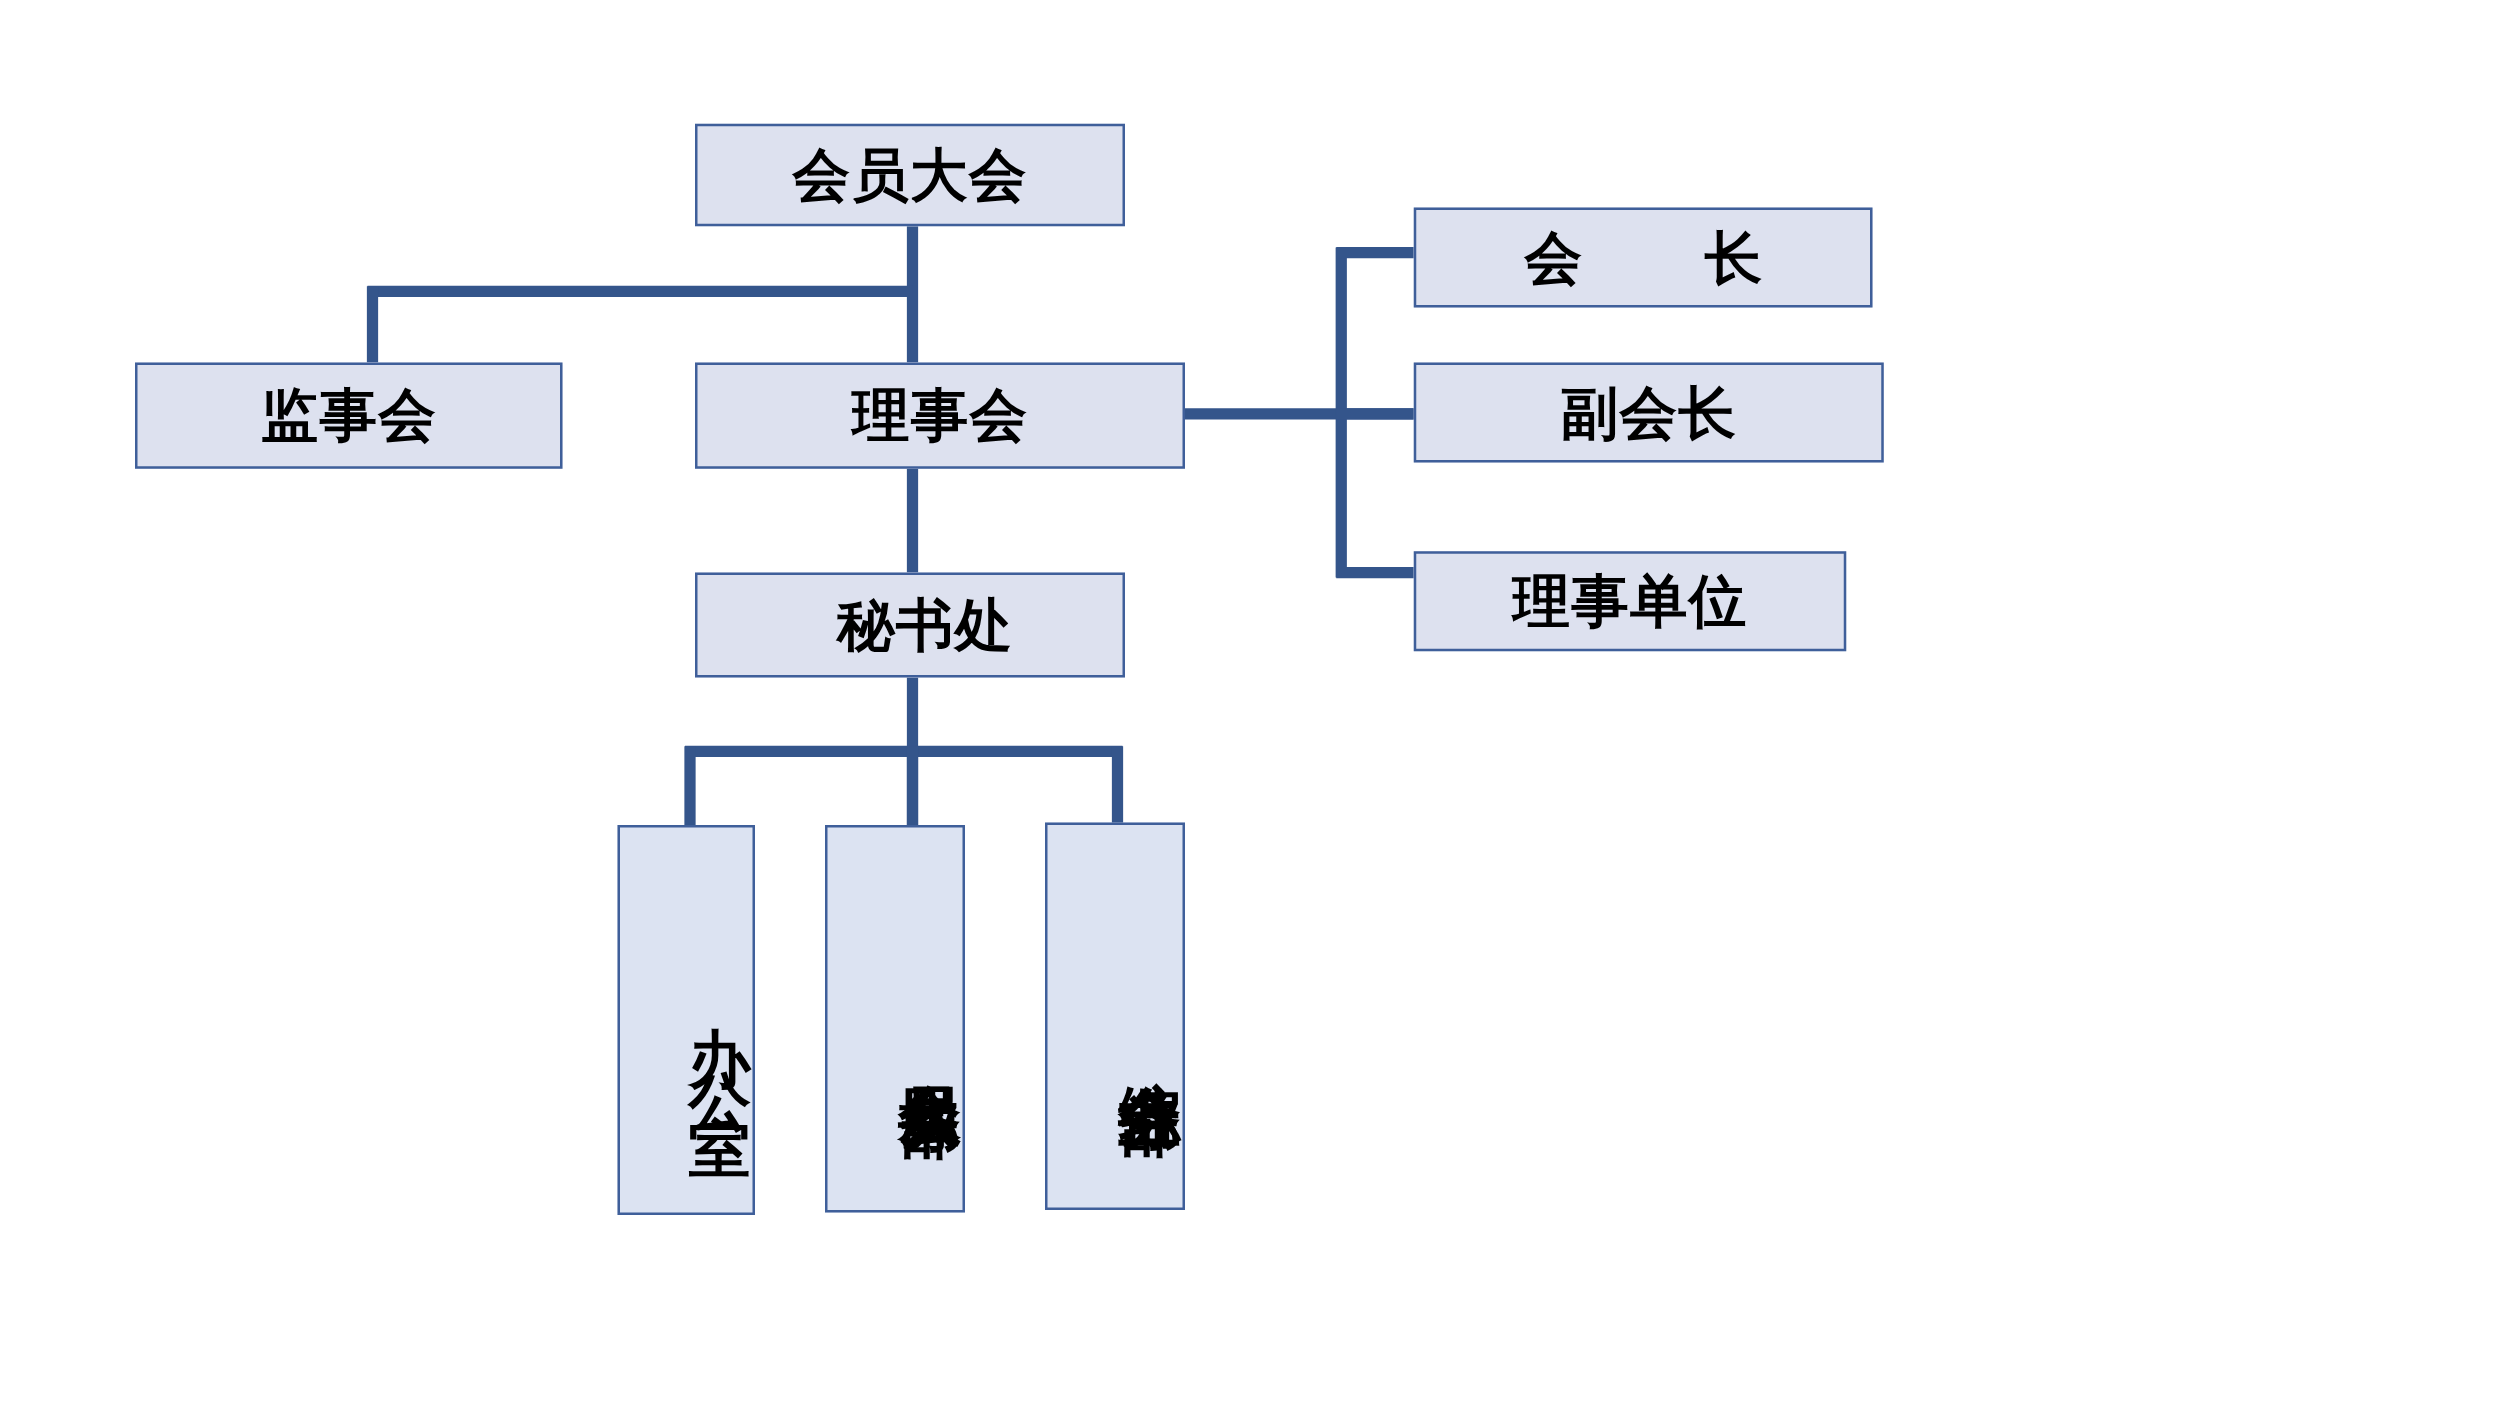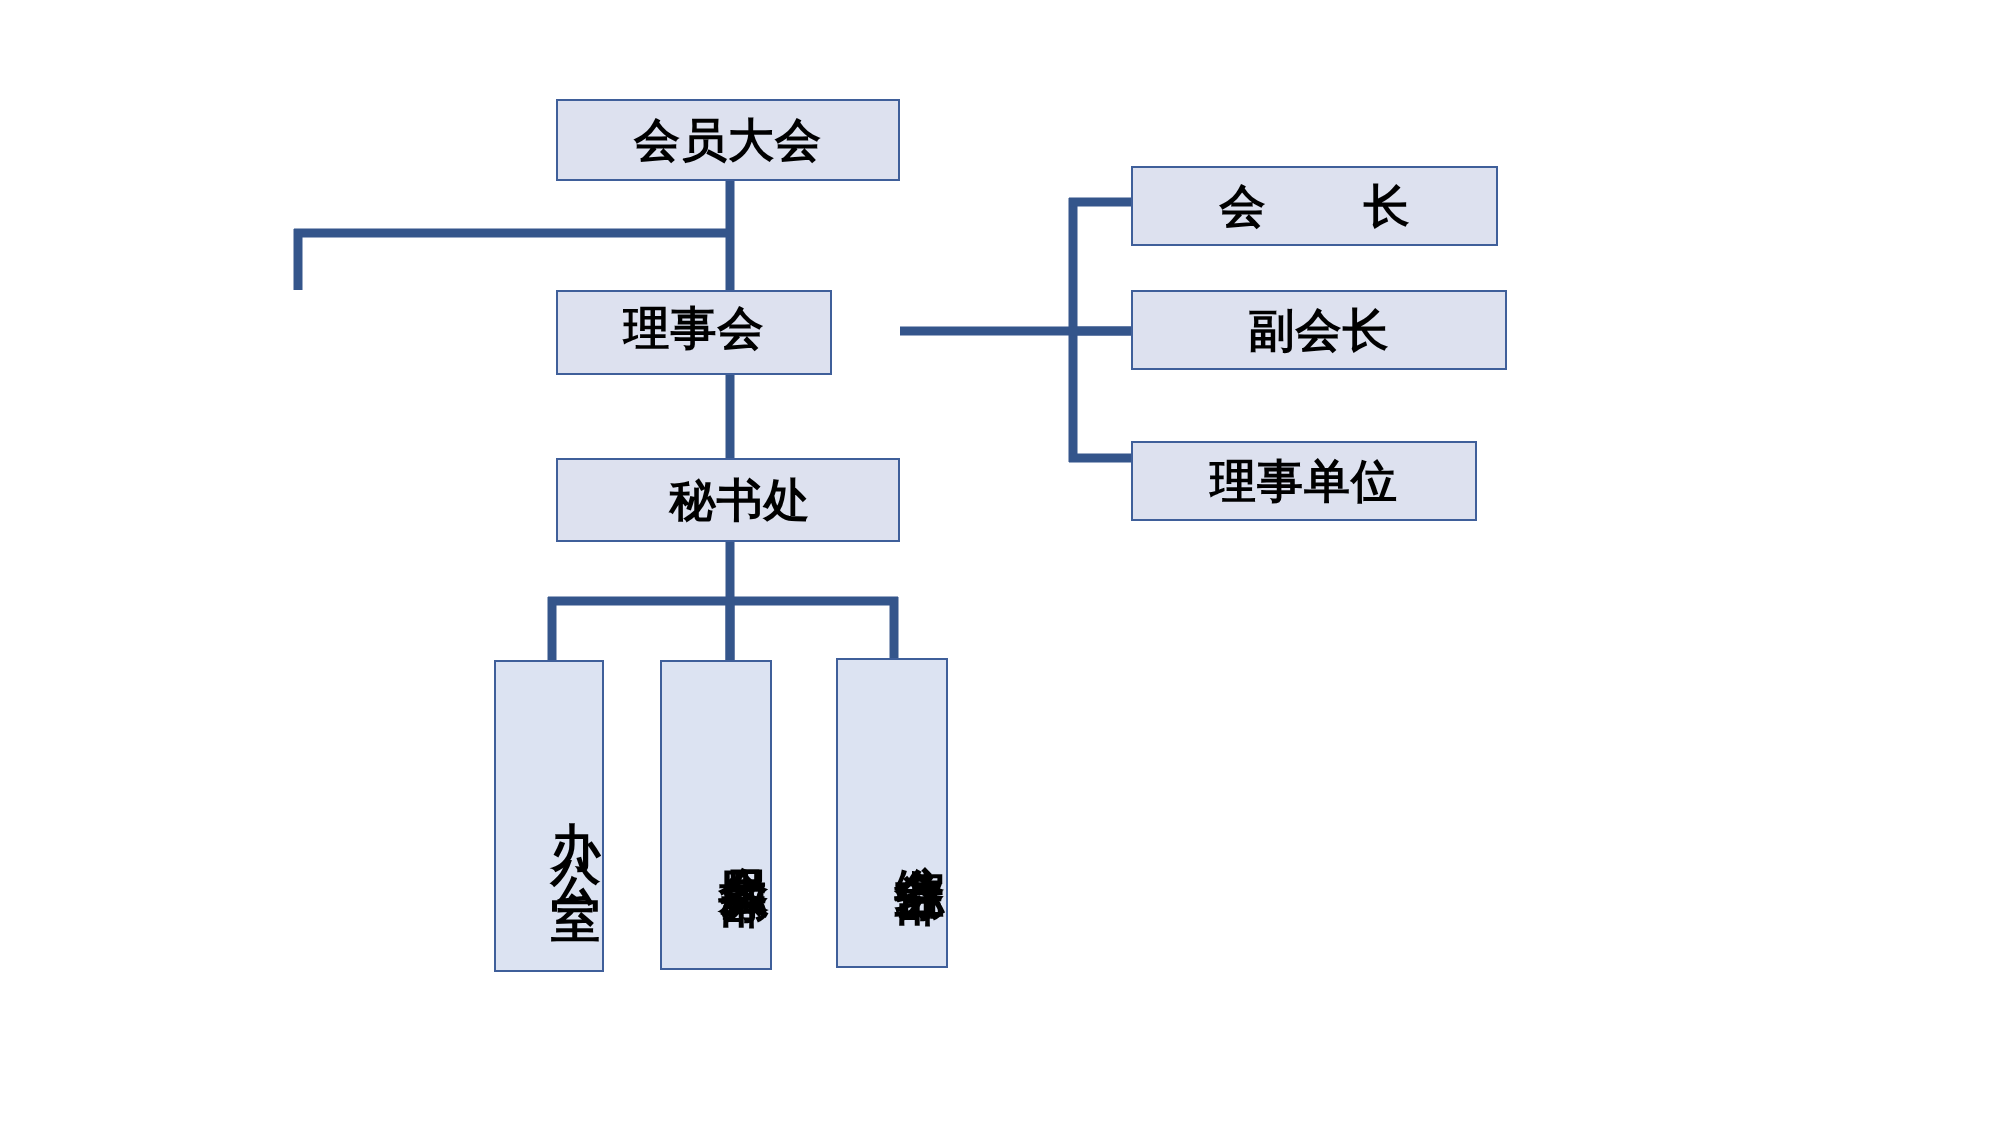--- a/index.html
+++ b/index.html
@@ -85,22 +85,25 @@
       <line x1="552" y1="597" x2="552" y2="660"></line>
       <line x1="730" y1="597" x2="730" y2="660"></line>
       <line x1="894" y1="597" x2="894" y2="660"></line>
     </g>
   </svg>
 
   <div class="node node-h" style="left:556px; top:99px; width:344px; height:82px;">
     <span>会员大会</span>
   </div>
 
+  <div class="node node-h" style="left:108px; top:290px; width:342px; height:85px;">
+    <span>监事会</span>
+  </div>
 
-  <div class="node node-h" style="left:556px; top:290px; width:276px; height:85px;font-family:Liberation Mono, monospace;">
+  <div class="node node-h" style="left:556px; top:290px; width:392px; height:85px;">
     <span>理事会</span>
   </div>
 
   <div class="node node-h wide-space" style="left:1131px; top:166px; width:367px; height:80px;">
     <span>会　长</span>
   </div>
 
   <div class="node node-h" style="left:1131px; top:290px; width:376px; height:80px;">
     <span>副会长</span>
   </div>

